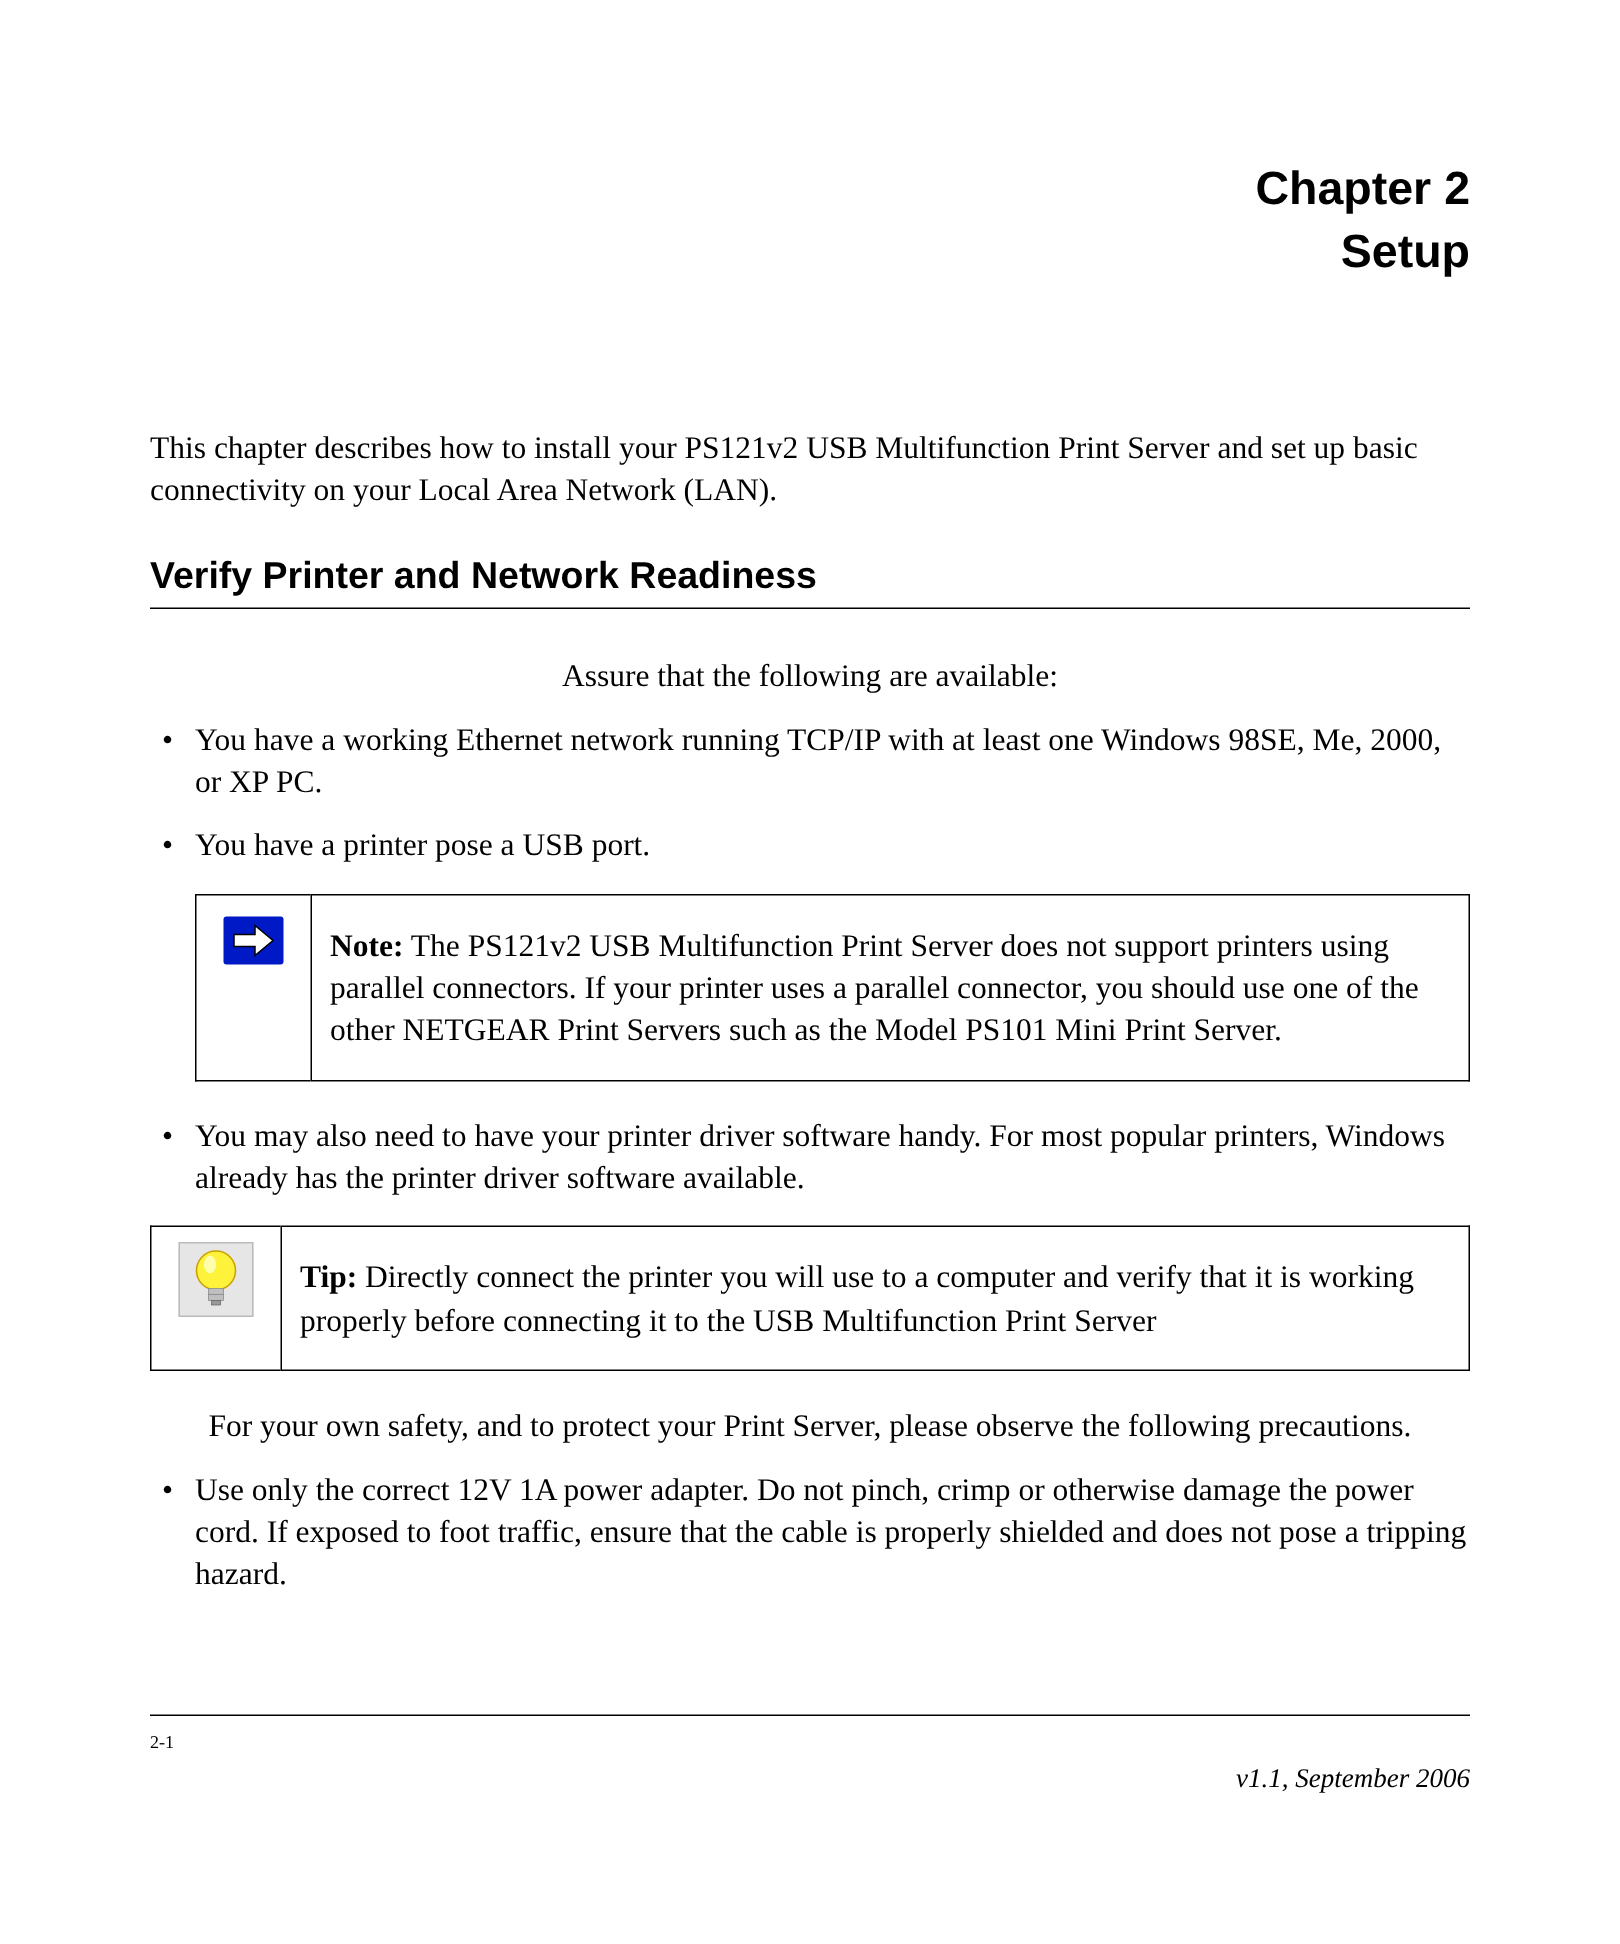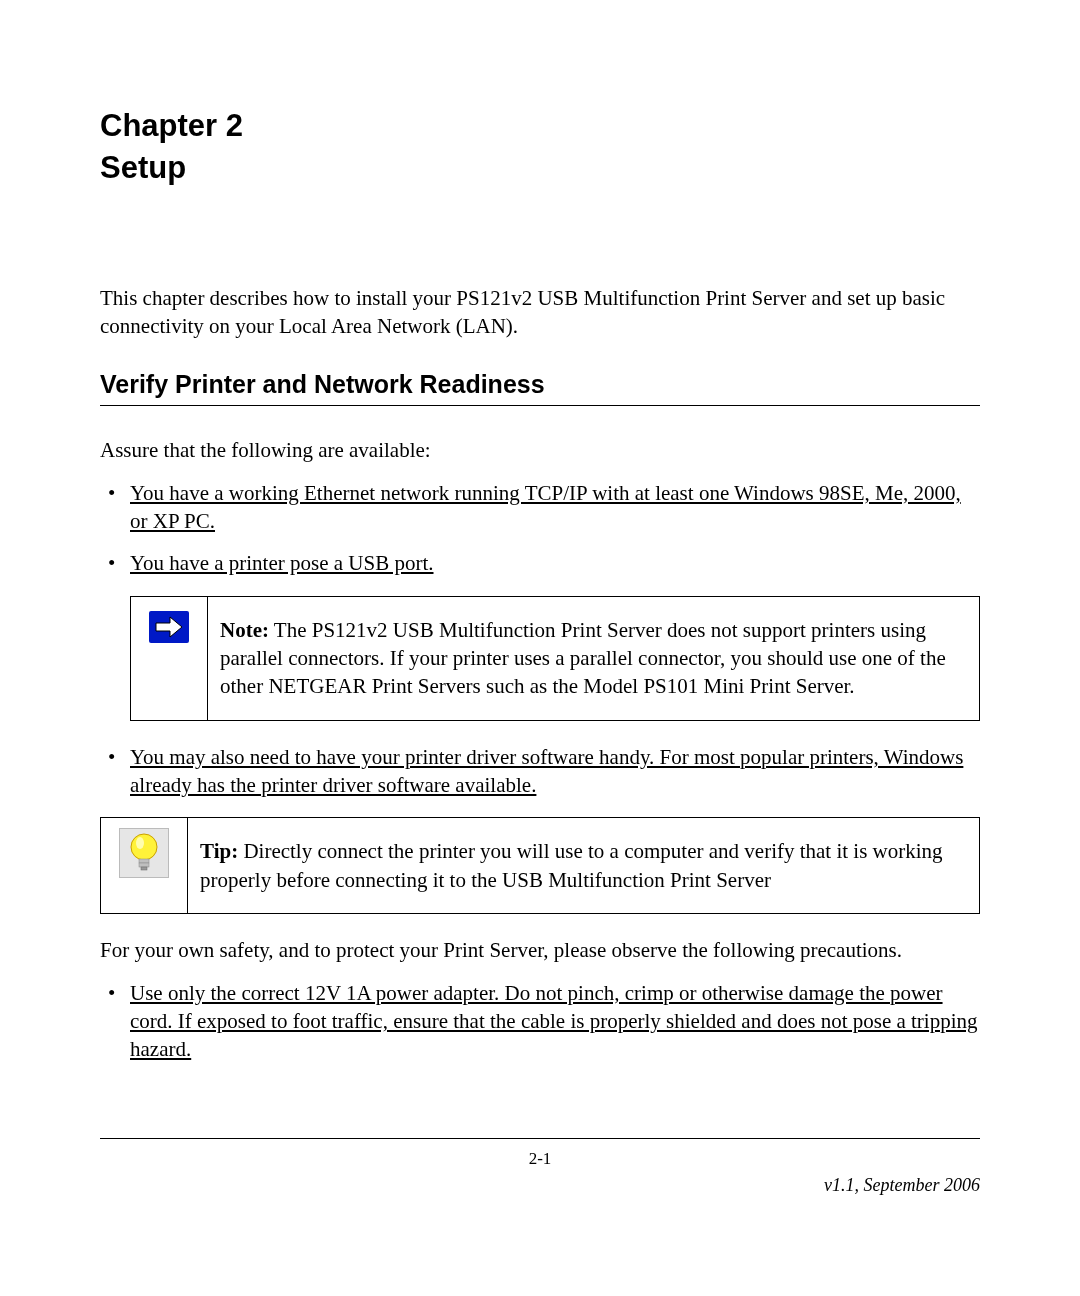--- a/index.html
+++ b/index.html
@@ -12,21 +12,21 @@
     height: 1296px;
     box-sizing: border-box;
   }
   .page {
     padding: 105px 100px 0 100px;
     position: relative;
     height: 100%;
     box-sizing: border-box;
   }
   .chapter-title {
-    text-align: left;
+    text-align: right;
     font-family: Arial, Helvetica, sans-serif;
     font-weight: bold;
     font-size: 31px;
     line-height: 1.35;
     margin-bottom: 95px;
   }
   .intro {
     font-size: 21px;
     line-height: 1.35;
     margin-bottom: 30px;
@@ -37,33 +37,33 @@
     font-size: 25px;
     border-bottom: 1.5px solid #000;
     padding-bottom: 6px;
     margin-bottom: 30px;
     margin-top: 30px;
   }
   .body-text {
     font-size: 21px;
     line-height: 1.35;
     margin-bottom: 14px;
+    text-align: center;
   }
   ul.bullets {
     list-style: none;
     padding: 0;
     margin: 0 0 18px 0;
   }
   ul.bullets li {
     font-size: 21px;
     line-height: 1.35;
     position: relative;
     padding-left: 30px;
     margin-bottom: 14px;
-    text-decoration: underline;
   }
   ul.bullets li::before {
     content: "•";
     position: absolute;
     left: 8px;
     top: 0;
     font-size: 21px;
   }
   .callout {
     border: 1.5px solid #000;
@@ -132,22 +132,22 @@
   }
   .footer {
     position: absolute;
     bottom: 100px;
     left: 100px;
     right: 100px;
     border-top: 1px solid #000;
     padding-top: 10px;
   }
   .page-num {
-    text-align: center;
-    font-size: 17px;
+    text-align: left;
+    font-size: 12px;
     margin-bottom: 6px;
     font-family: Liberation Serif, serif;
   }
   .version {
     text-align: right;
     font-style: italic;
     font-size: 18px;
   }
 </style>
 </head>

